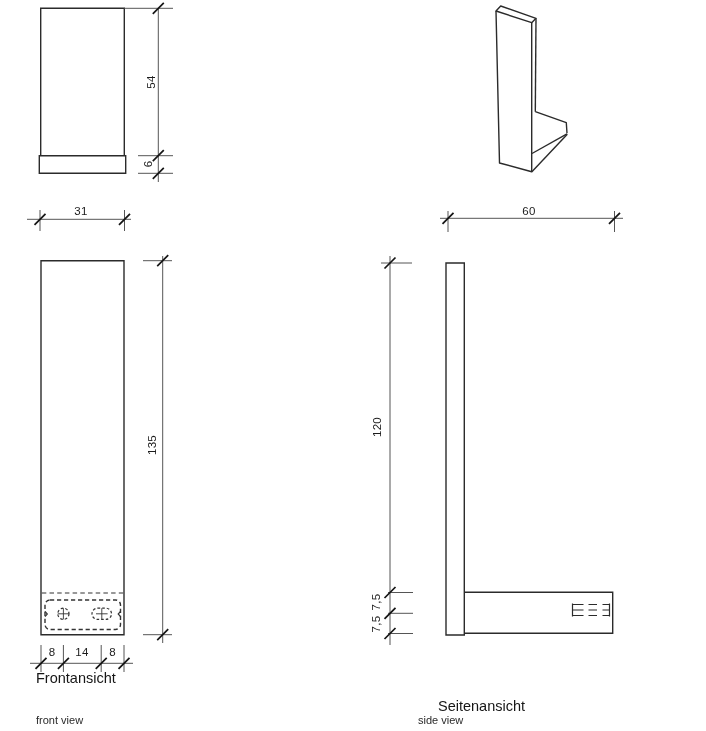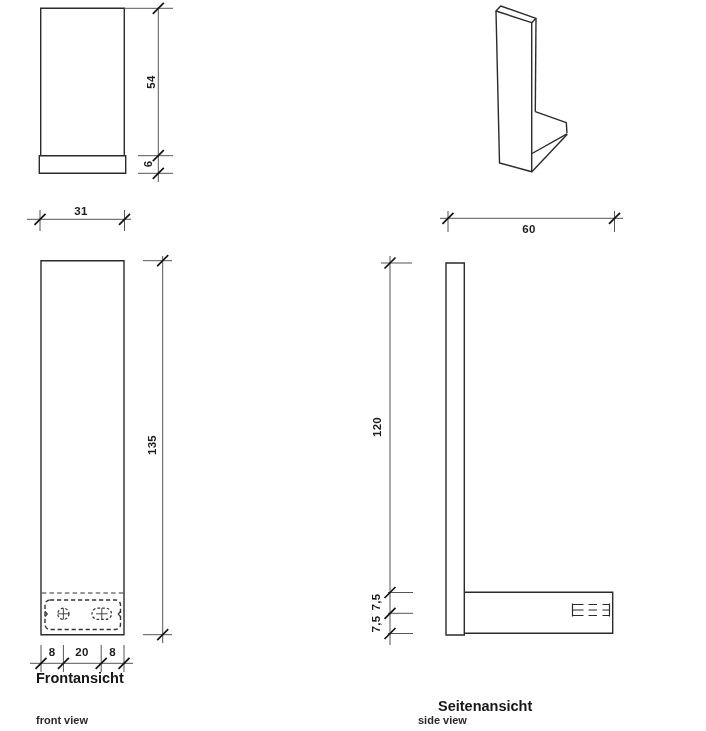--- a/index.html
+++ b/index.html
@@ -2,21 +2,21 @@
 <html><head>
 <meta charset="utf-8">
 <style>
   html,body { margin:0; padding:0; }
   body {
     width:706px; height:731px;
     background:#ffffff;
     font-family:"Liberation Sans", sans-serif;
     position:relative; overflow:hidden;
   }
-  #canvas { position:absolute; left:0; top:0; width:600px; height:731px;font-weight:bold; }
+  #canvas { position:absolute; left:0; top:0; width:600px; height:731px; }
   svg { position:absolute; left:0; top:0; }
   .lab {
     position:absolute; color:#1c1c1c; font-size:11.5px;
     white-space:nowrap; transform:translate(-50%,-50%); letter-spacing:.3px;
   }
   .lab.rot { transform:translate(-50%,-50%) rotate(-90deg); }
   .title { position:absolute; color:#161616; font-size:14.5px; }
   .subtitle { position:absolute; color:#2a2a2a; font-size:11px; }
 </style>
 </head>
@@ -119,24 +119,24 @@
       <path d="M384.5 268.5 L395.5 257.5"></path>
       <path d="M384.5 598 L395.5 587"></path>
       <path d="M384.5 618.8 L395.5 607.8"></path>
       <path d="M384.5 639 L395.5 628"></path>
     </g>
   </svg>
 
   <span class="lab rot" style="left:151px; top:82px;">54</span>
   <span class="lab rot" style="left:148px; top:164px;">6</span>
   <span class="lab" style="left:81px;  top:211px;">31</span>
-  <span class="lab" style="left:529px; top:229px;">60</span>
+  <span class="lab" style="left:529px; top:211px;">60</span>
   <span class="lab rot" style="left:151.5px; top:445px;">135</span>
   <span class="lab" style="left:52px;  top:652px;">8</span>
-  <span class="lab" style="left:82px;  top:652px;">20</span>
+  <span class="lab" style="left:82px;  top:652px;">14</span>
   <span class="lab" style="left:112.5px; top:652px;">8</span>
   <span class="lab rot" style="left:377px; top:427px;">120</span>
   <span class="lab rot" style="left:376px; top:602px;">7,5</span>
   <span class="lab rot" style="left:376px; top:624px;">7,5</span>
 
   <span class="title" style="left:36px;  top:670px;">Frontansicht</span>
   <span class="subtitle" style="left:36px;  top:713.5px;text-align:right;">front view</span>
   <span class="title" style="left:438px; top:698px;text-align:center;">Seitenansicht</span>
   <span class="subtitle" style="left:418px; top:713.5px;">side view</span>
 

